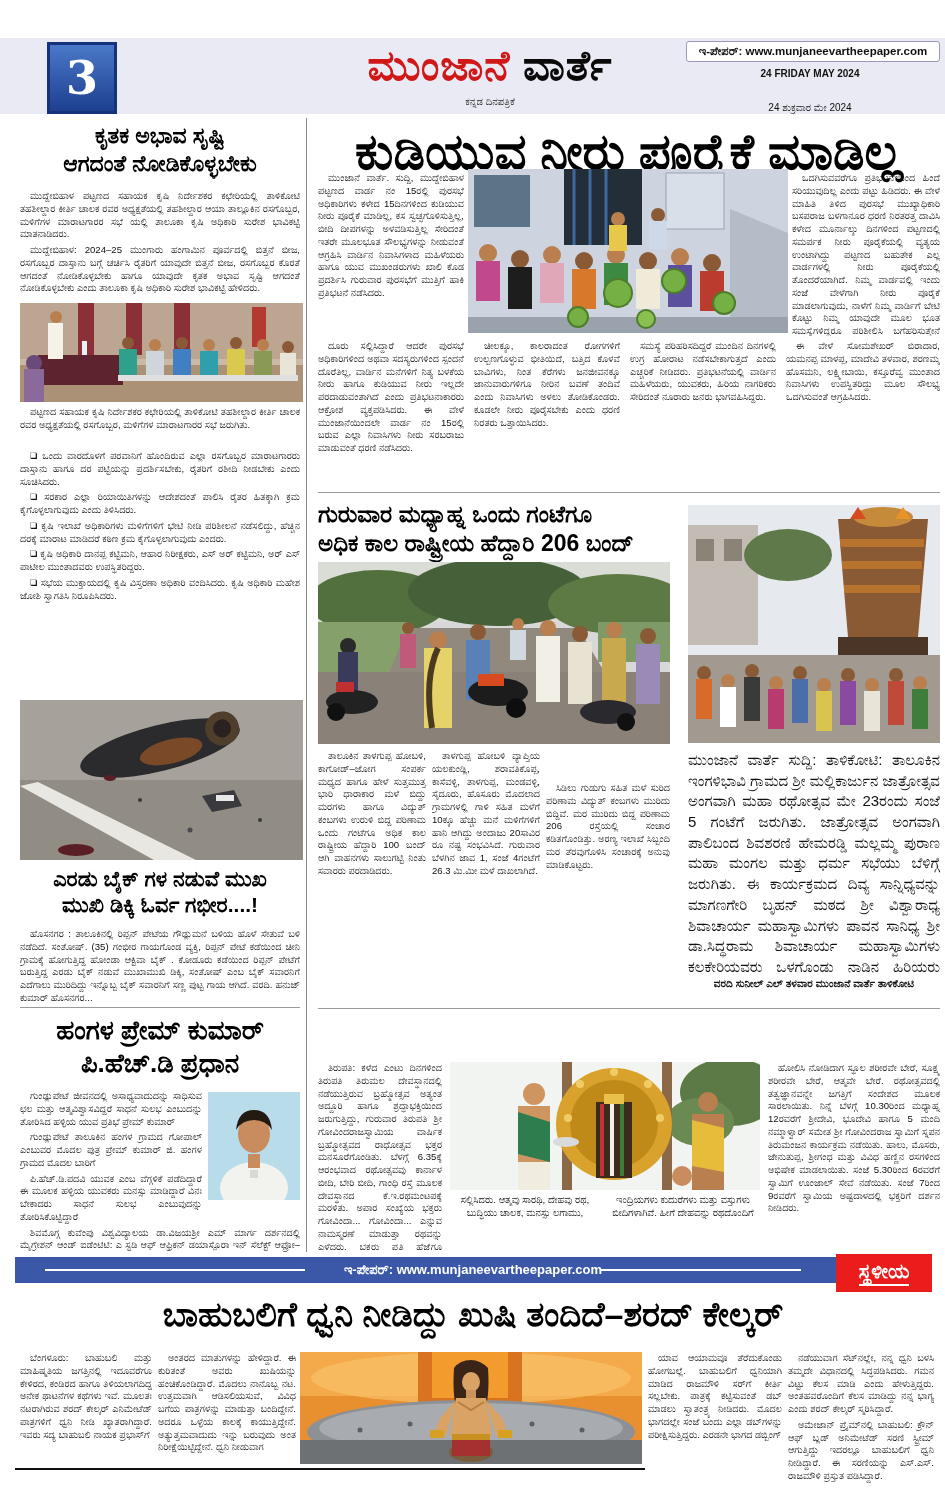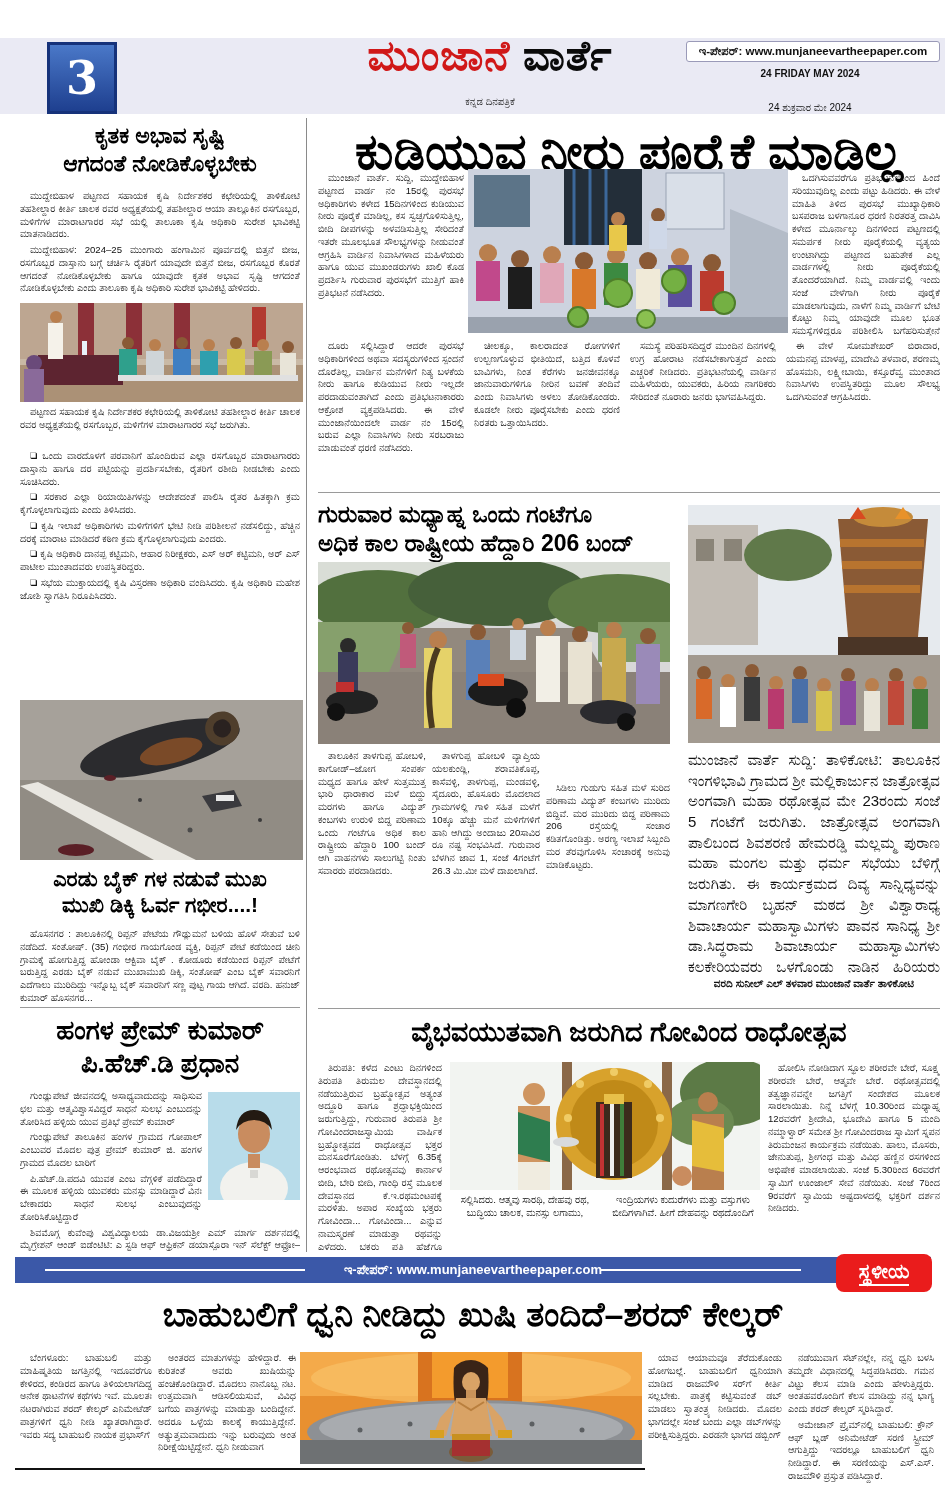--- a/index.html
+++ b/index.html
@@ -38,21 +38,21 @@
 <body>
 
 <div class="page">
 
   <div class="abs band" style="left:0;top:38px;width:945px;height:76px;"></div>
 
   <div class="abs numbox" style="left:47px;top:42px;width:64px;height:66px;">
     <span>3</span>
   </div>
 
-  <div class="abs masthead" style="left:280px;top:34px;width:420px;">
+  <div class="abs masthead" style="left:280px;top:44px;width:420px;">
     <span class="m-red">ಮುಂಜಾನೆ</span>
     <span class="m-black">ವಾರ್ತೆ</span>
   </div>
   <div class="abs tagline" style="left:280px;top:96px;width:420px;">ಕನ್ನಡ ದಿನಪತ್ರಿಕೆ</div>
 
   <div class="abs einfo" style="left:686px;top:41px;width:248px;">ಇ-ಪೇಪರ್: www.munjaneevartheepaper.com</div>
   <div class="abs dateline" style="left:686px;top:68px;width:248px;">24 FRIDAY MAY 2024</div>
   <div class="abs dateline" style="left:686px;top:102px;width:248px;font-weight:normal;">24 ಶುಕ್ರವಾರ ಮೇ 2024</div>
 
   <div class="abs vrule" style="left:306px;top:118px;height:1134px;"></div>
@@ -326,21 +326,20 @@
     </svg>
   </div>
 
   <div class="abs body" style="left:688px;top:750px;width:252px;height:228px;font-size:15px;line-height:1.38;">
     <p style="text-indent:0;">ಮುಂಜಾನೆ ವಾರ್ತೆ ಸುದ್ದಿ: ತಾಳಿಕೋಟಿ: ತಾಲೂಕಿನ ಇಂಗಳಿಭಾವಿ ಗ್ರಾಮದ ಶ್ರೀ ಮಲ್ಲಿಕಾರ್ಜುನ ಜಾತ್ರೋತ್ಸವ ಅಂಗವಾಗಿ ಮಹಾ ರಥೋತ್ಸವ ಮೇ 23ರಂದು ಸಂಜೆ 5 ಗಂಟೆಗೆ ಜರುಗಿತು. ಜಾತ್ರೋತ್ಸವ ಅಂಗವಾಗಿ ಪಾಲಿಬಂದ ಶಿವಶರಣಿ ಹೇಮರಡ್ಡಿ ಮಲ್ಲಮ್ಮ ಪುರಾಣ ಮಹಾ ಮಂಗಲ ಮತ್ತು ಧರ್ಮ ಸಭೆಯು ಬೆಳಿಗ್ಗೆ ಜರುಗಿತು. ಈ ಕಾರ್ಯಕ್ರಮದ ದಿವ್ಯ ಸಾನ್ನಿಧ್ಯವನ್ನು ಮಾಗಣಗೇರಿ ಬೃಹನ್ ಮಠದ ಶ್ರೀ ವಿಶ್ವಾರಾಧ್ಯ ಶಿವಾಚಾರ್ಯ ಮಹಾಸ್ವಾಮಿಗಳು ಪಾವನ ಸಾನಿಧ್ಯ ಶ್ರೀ ಡಾ.ಸಿದ್ಧರಾಮ ಶಿವಾಚಾರ್ಯ ಮಹಾಸ್ವಾಮಿಗಳು ಕಲಕೇರಿಯವರು ಒಳಗೊಂಡು ನಾಡಿನ ಹಿರಿಯರು ಚರಮೂರ್ತಿಗಳು ಭಾಗವಹಿಸಲಿದ್ದಾರೆ. ಸಂಜೆ 5 ಗಂಟೆಗೆ ಮಹಾ ರಥೋತ್ಸವ ಜರುಗಿತು. ರಾತ್ರಿ 9 ಗಂಟೆಗೆ ಸಾಮಾಜಿಕ ನಾಟಕ ಜರುಗುವುದು. ಈ ಕಾರ್ಯಕ್ರಮದಲ್ಲಿ ಆಗಮಿಸಲಿದ್ದಾರೆ. ಭಕ್ತಾದಿಗಳು ಮಹಾ ರಥೋತ್ಸವದಲ್ಲಿ ಪಾಲ್ಗೊಂಡು ಮಲ್ಲಿಕಾರ್ಜುನ ದೇವರ ಕೃಪೆಗೆ ಪುನೀತರಾದರು.</p>
   </div>
   <div class="abs byline" style="left:688px;top:978px;width:252px;font-size:10.4px;">ವರದಿ ಸುನೀಲ್ ಎಲ್ ತಳವಾರ ಮುಂಜಾನೆ ವಾರ್ತೆ ತಾಳಿಕೋಟಿ</div>
 
   <div class="abs hrule" style="left:318px;top:1008px;width:622px;"></div>
 
-  <div class="abs head" style="left:318px;top:1016px;width:622px;font-size:27px;">ವೈಭವಯುತವಾಗಿ ಜರುಗಿದ ಗೋವಿಂದ ರಾಧೋತ್ಸವ</div>
 
   <div class="abs body" style="left:318px;top:1062px;width:124px;height:188px;">
     <p>ತಿರುಪತಿ: ಕಳೆದ ಎಂಟು ದಿನಗಳಿಂದ ತಿರುಪತಿ ತಿರುಮಲ ದೇವಸ್ಥಾನದಲ್ಲಿ ನಡೆಯುತ್ತಿರುವ ಬ್ರಹ್ಮೋತ್ಸವ ಅತ್ಯಂತ ಅದ್ದೂರಿ ಹಾಗೂ ಶ್ರದ್ಧಾಭಕ್ತಿಯಿಂದ ಜರುಗುತ್ತಿದ್ದು, ಗುರುವಾರ ತಿರುಪತಿ ಶ್ರೀ ಗೋವಿಂದರಾಜಸ್ವಾಮಿಯ ವಾರ್ಷಿಕ ಬ್ರಹ್ಮೋತ್ಸವದ ರಾಧೋತ್ಸವ ಭಕ್ತರ ಮನಸೂರೆಗೊಂಡಿತು. ಬೆಳಗ್ಗೆ 6.35ಕ್ಕೆ ಆರಂಭವಾದ ರಥೋತ್ಸವವು ಕಾರ್ನಾಳ ಬೀದಿ, ಬೇರಿ ಬೀದಿ, ಗಾಂಧಿ ರಸ್ತೆ ಮೂಲಕ ದೇವಸ್ಥಾನದ ಕೆ.ಇ.ರಥಮಂಟಪಕ್ಕೆ ಮರಳಿತು. ಅಪಾರ ಸಂಖ್ಯೆಯ ಭಕ್ತರು ಗೋವಿಂದಾ... ಗೋವಿಂದಾ... ಎನ್ನುವ ನಾಮಸ್ಮರಣೆ ಮಾಡುತ್ತಾ ರಥವನ್ನು ಎಳೆದರು. ಭಕ್ತರು ಪ್ರತಿ ಹೆಜ್ಜೆಗೂ ಹರಿಸ್ಮರಣೆ ಮಾಡುತ್ತಾ ಗೋವಿಂದ ಸ್ವಾಮಿಯ ರಥೋತ್ಸವಕ್ಕೆ ಕರ್ಪೂರದ ಆರತಿಯನ್ನು</p>
   </div>
 
   <div class="abs photo" style="left:450px;top:1062px;width:310px;height:128px;">
     <svg width="310" height="128" viewBox="0 0 310 128">
       <rect width="310" height="128" fill="#f2f4f1"></rect>
       <ellipse cx="280" cy="30" rx="50" ry="34" fill="#5c7a46"></ellipse>
       <ellipse cx="250" cy="60" rx="34" ry="24" fill="#6b8a52"></ellipse>
@@ -376,21 +375,21 @@
   <div class="abs body" style="left:768px;top:1062px;width:172px;height:188px;">
     <p>ಹೋಲಿಸಿ ನೋಡಿದಾಗ ಸ್ಥೂಲ ಶರೀರವೇ ಬೇರೆ, ಸೂಕ್ಷ್ಮ ಶರೀರವೇ ಬೇರೆ, ಆತ್ಮವೇ ಬೇರೆ. ರಥೋತ್ಸವದಲ್ಲಿ ತತ್ವಜ್ಞಾನವನ್ನೇ ಜಗತ್ತಿಗೆ ಸಂದೇಶದ ಮೂಲಕ ಸಾರಲಾಯಿತು. ನಿನ್ನೆ ಬೆಳಗ್ಗೆ 10.30ರಿಂದ ಮಧ್ಯಾಹ್ನ 12ರವರೆಗೆ ಶ್ರೀದೇವಿ, ಭೂದೇವಿ ಹಾಗೂ 5 ಮಂದಿ ನಮ್ಮಾಳ್ವಾರ್ ಸಮೇತ ಶ್ರೀ ಗೋವಿಂದರಾಜ ಸ್ವಾಮಿಗೆ ಸ್ನಪನ ತಿರುಮಂಜನ ಕಾರ್ಯಕ್ರಮ ನಡೆಯಿತು. ಹಾಲು, ಮೊಸರು, ಜೇನುತುಪ್ಪ, ಶ್ರೀಗಂಧ ಮತ್ತು ವಿವಿಧ ಹಣ್ಣಿನ ರಸಗಳಿಂದ ಅಭಿಷೇಕ ಮಾಡಲಾಯಿತು. ಸಂಜೆ 5.30ರಿಂದ 6ರವರೆಗೆ ಸ್ವಾಮಿಗೆ ಊಂಜಾಲ್ ಸೇವೆ ನಡೆಯಿತು. ಸಂಜೆ 7ರಿಂದ 9ರವರೆಗೆ ಸ್ವಾಮಿಯ ಅಷ್ಟದಾಳದಲ್ಲಿ ಭಕ್ತರಿಗೆ ದರ್ಶನ ನೀಡಿದರು.</p>
   </div>
 
   <div class="abs banner" style="left:15px;top:1257px;width:916px;height:26px;">
     <div class="bline" style="left:30px;width:260px;"></div>
     <span>ಇ-ಪೇಪರ್: www.munjaneevartheepaper.com</span>
     <div class="bline" style="right:130px;width:200px;"></div>
   </div>
 
-  <div class="abs badge" style="left:836px;top:1254px;width:96px;height:38px;border-radius:8px;">
+  <div class="abs badge" style="left:836px;top:1254px;width:96px;height:38px;">
     <span>ಸ್ಥಳೀಯ</span>
   </div>
 
   <div class="abs head" style="left:18px;top:1293px;width:910px;font-size:34px;">ಬಾಹುಬಲಿಗೆ ಧ್ವನಿ ನೀಡಿದ್ದು ಖುಷಿ ತಂದಿದೆ–ಶರದ್ ಕೇಲ್ಕರ್</div>
 
   <div class="abs body" style="left:20px;top:1352px;width:132px;height:145px;">
     <p>ಬೆಂಗಳೂರು: ಬಾಹುಬಲಿ ಮತ್ತು ಮಾಹಿಷ್ಮತಿಯ ಜಗತ್ತಿನಲ್ಲಿ ಇದೂವರೆಗೂ ಕೇಳಿರದ, ಕಂಡಿರದ ಹಾಗೂ ತಿಳಿಯಲಾಗದಿದ್ದ ಅನೇಕ ಥಾಟನೆಗಳ ಕಥೆಗಳು ಇವೆ. ಮೂಲತಃ ನಟರಾಗಿರುವ ಶರದ್ ಕೇಲ್ಕರ್ ಎನಿಮೇಟೆಡ್ ಪಾತ್ರಗಳಿಗೆ ಧ್ವನಿ ನೀಡಿ ಖ್ಯಾತರಾಗಿದ್ದಾರೆ. ಇವರು ಸದ್ಯ ಬಾಹುಬಲಿ ನಾಯಕ ಪ್ರಭಾಸ್‌ಗೆ</p>
   </div>
   <div class="abs body" style="left:158px;top:1352px;width:138px;height:145px;">
     <p>ಅಂತರದ ಮಾತುಗಳನ್ನು ಹೇಳಿದ್ದಾರೆ. ಈ ಕುರಿತಂತೆ ಅವರು ಖುಷಿಯನ್ನು ಹಂಚಿಕೊಂಡಿದ್ದಾರೆ. ಮೊದಲು ನಾನೊಬ್ಬ ನಟ. ಉತ್ತಮವಾಗಿ ಆಡಿಸಲಿಯಸುವೆ, ವಿವಿಧ ಬಗೆಯ ಪಾತ್ರಗಳನ್ನು ಮಾಡುತ್ತಾ ಬಂದಿದ್ದೇನೆ. ಅದರೂ ಒಳ್ಳೆಯ ಕಾಲಕ್ಕೆ ಕಾಯುತ್ತಿದ್ದೇನೆ. ಅತ್ಯುತ್ತಮವಾದುದು ಇನ್ನು ಬರುವುದು ಅಂತ ನಿರೀಕ್ಷೆಯಿಟ್ಟಿದ್ದೇನೆ. ಧ್ವನಿ ನೀಡುವಾಗ</p>

